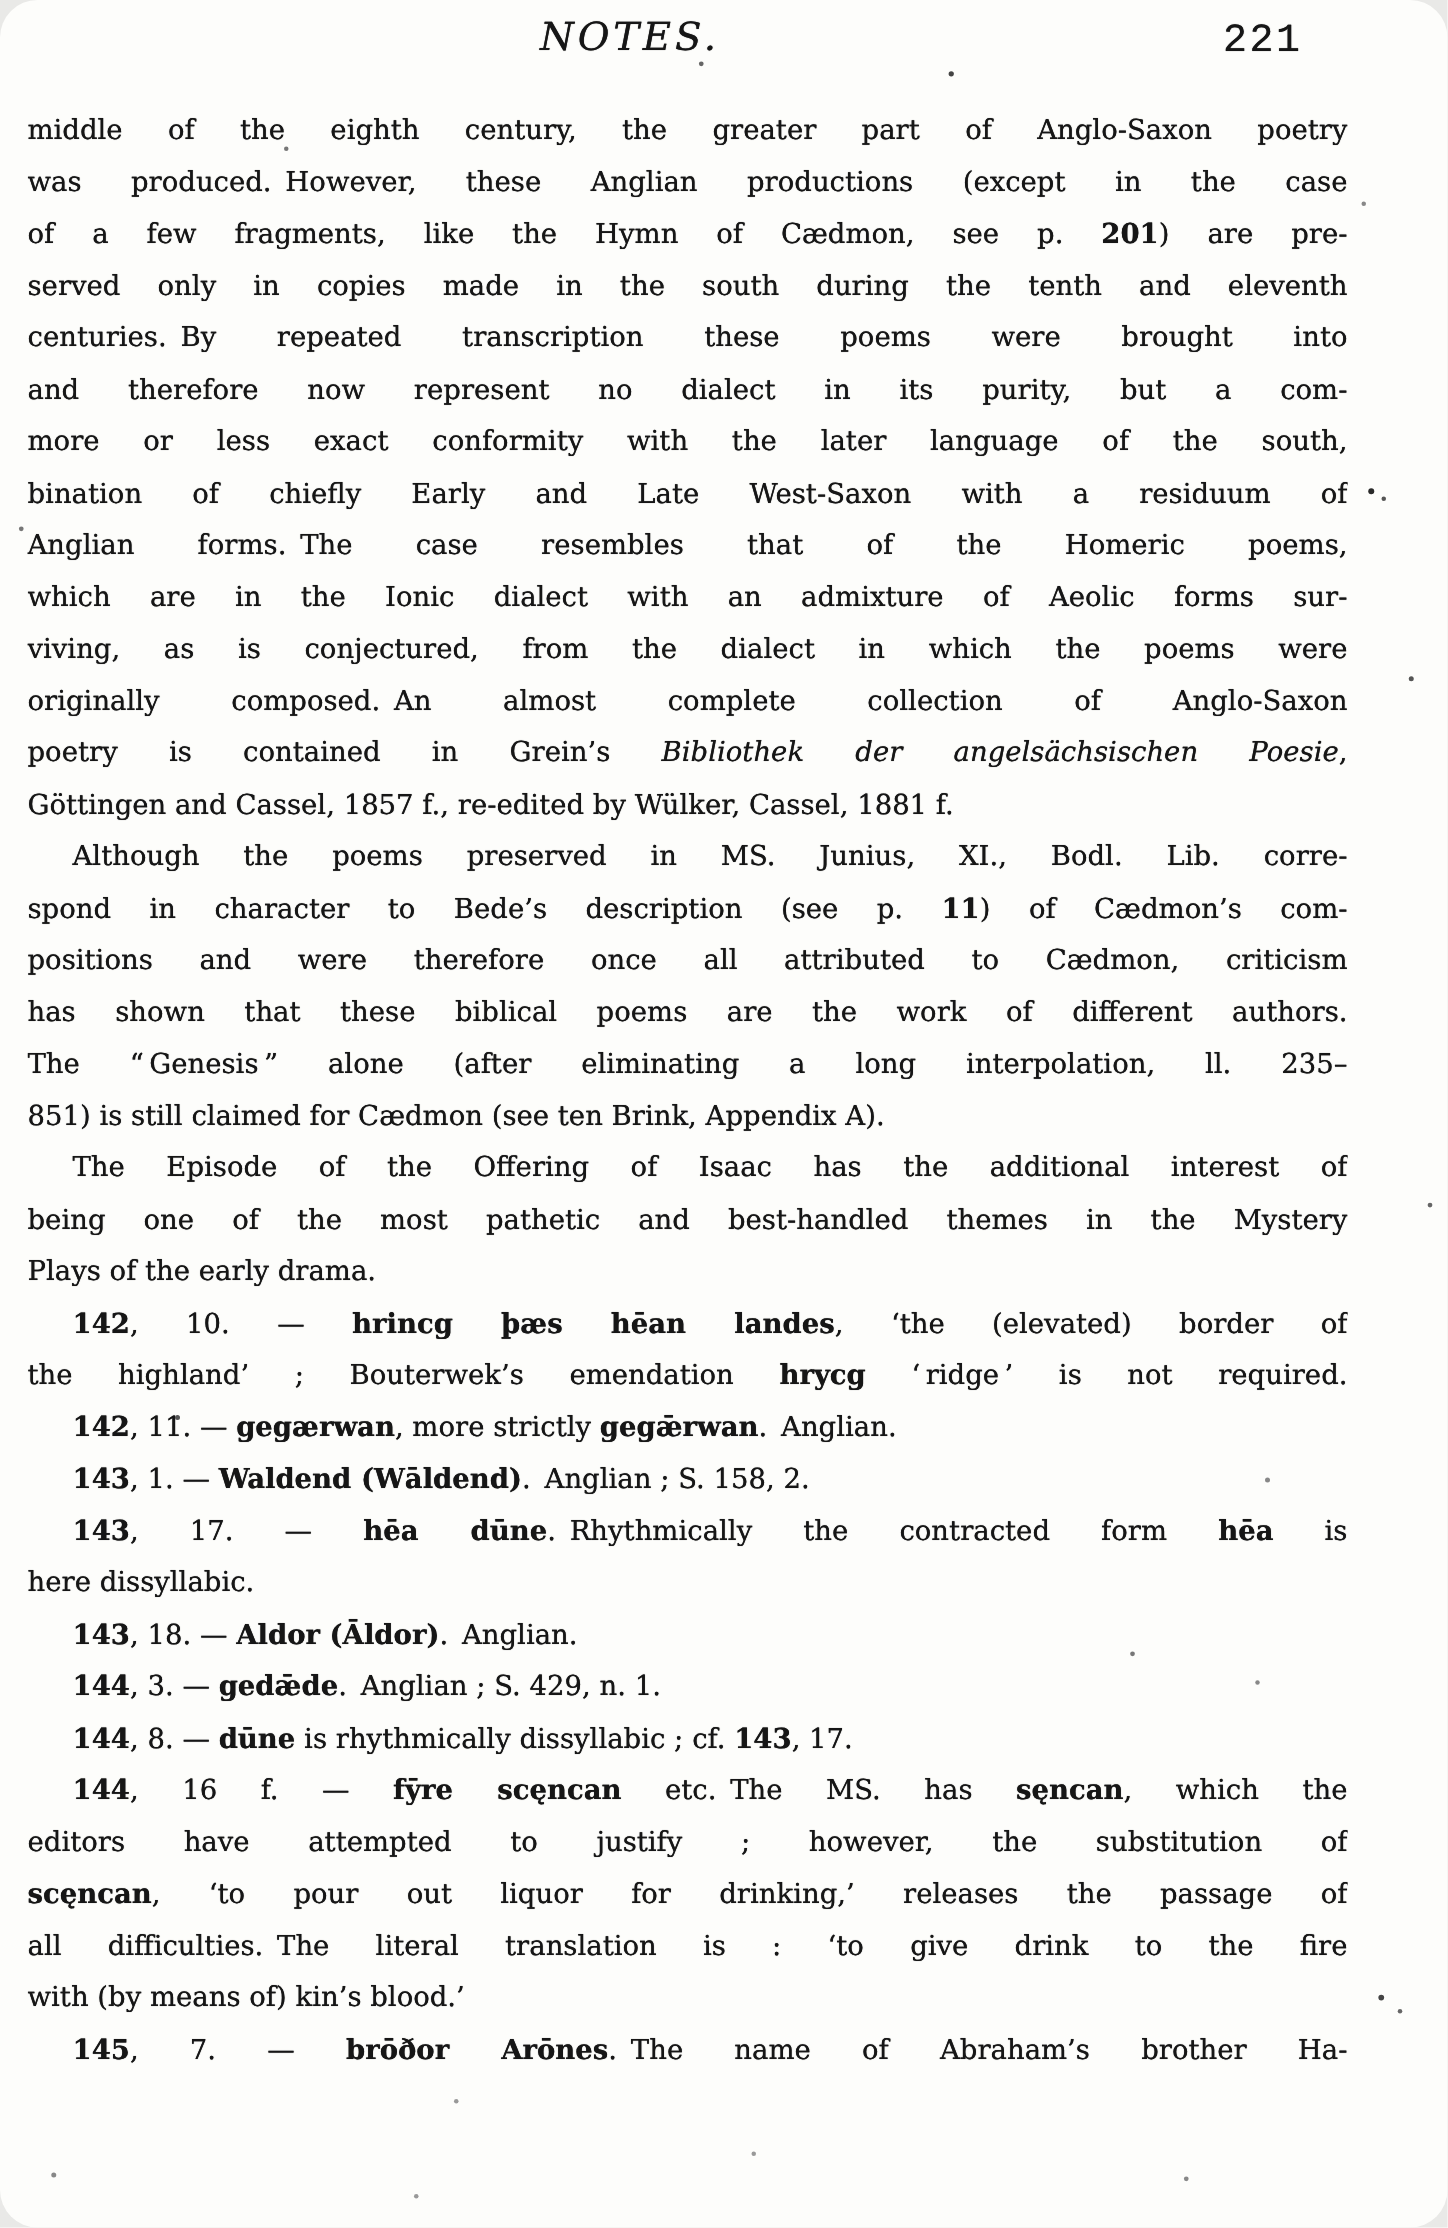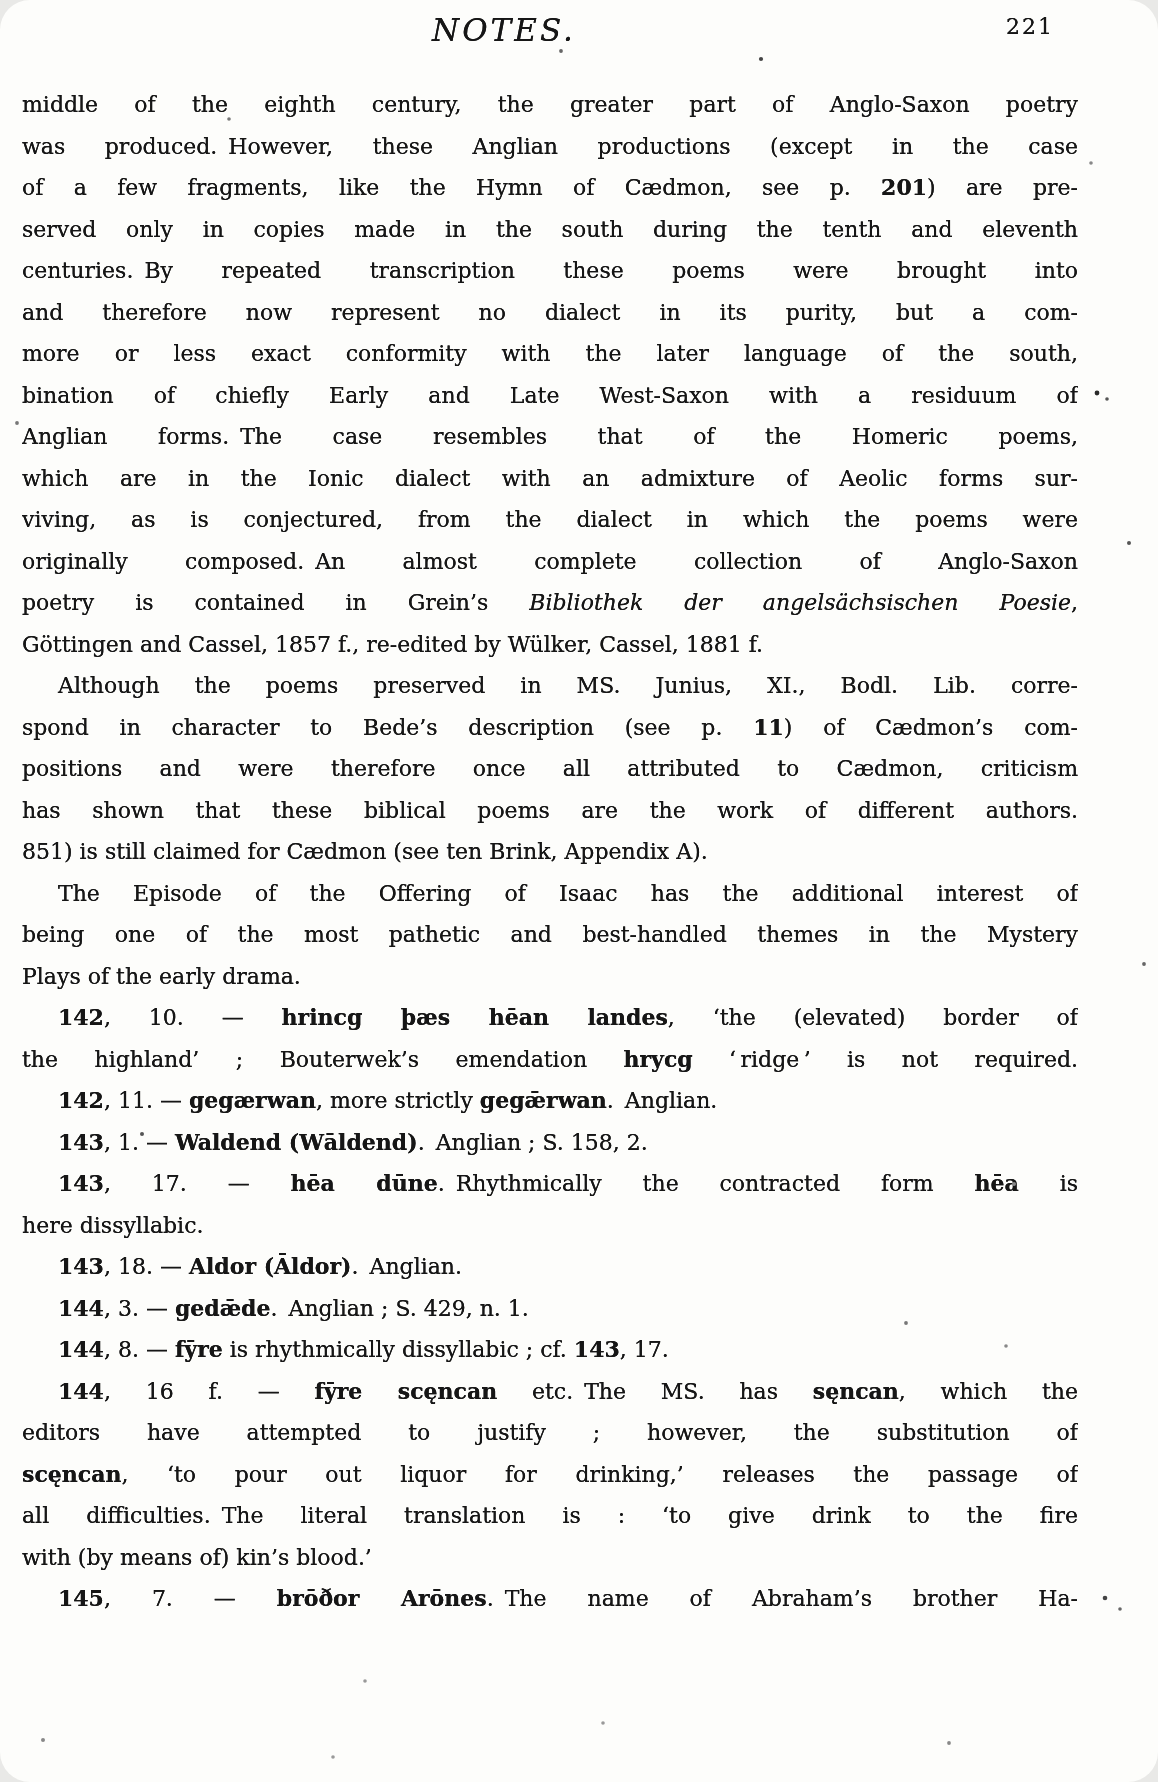--- a/index.html
+++ b/index.html
@@ -29,25 +29,26 @@
     left: 482px;
     top: 2px;
     transform: translateX(-50%);
     font-style: italic;
     font-size: 31px;
     letter-spacing: 3px;
     text-shadow: 0 0 0.6px currentColor;
   }
   .page-number {
     position: absolute;
-    right: 82px;
+    right: 94px;
     top: 4px;
-    font-size: 22px;
+    font-size: 32px;
     letter-spacing: 2px;
     text-shadow: 0 0 0.6px currentColor;
+    font-family: Liberation Mono, monospace;
   }
   
   .page-body {
     position: absolute;
     left: 22px;
     top: 84px;
     width: 1056px;
     text-shadow: 0 0 0.55px currentColor;
   }
   .line {
@@ -114,33 +115,34 @@
       <div class="line align-justify"><span class="seg regular">Anglian forms. The case resembles that of the Homeric poems,</span></div>
       <div class="line align-justify"><span class="seg regular">which are in the Ionic dialect with an admixture of Aeolic forms sur-</span></div>
       <div class="line align-justify"><span class="seg regular">viving, as is conjectured, from the dialect in which the poems were</span></div>
       <div class="line align-justify"><span class="seg regular">originally composed. An almost complete collection of Anglo-Saxon</span></div>
       <div class="line align-justify"><span class="seg regular">poetry is contained in Grein’s </span><span class="seg italic">Bibliothek der angelsächsischen Poesie</span><span class="seg regular">,</span></div>
       <div class="line align-left"><span class="seg regular">Göttingen and Cassel, 1857 f., re-edited by Wülker, Cassel, 1881 f.</span></div>
       <div class="line align-justify indent"><span class="seg regular">Although the poems preserved in MS. Junius, XI., Bodl. Lib. corre-</span></div>
       <div class="line align-justify"><span class="seg regular">spond in character to Bede’s description (see p. </span><span class="seg bold">11</span><span class="seg regular">) of Cædmon’s com-</span></div>
       <div class="line align-justify"><span class="seg regular">positions and were therefore once all attributed to Cædmon, criticism</span></div>
       <div class="line align-justify"><span class="seg regular">has shown that these biblical poems are the work of different authors.</span></div>
+      <div class="line align-justify"><span class="seg regular">The “ Genesis ” alone (after eliminating a long interpolation, ll. 235–</span></div>
       <div class="line align-left"><span class="seg regular">851) is still claimed for Cædmon (see ten Brink, Appendix A).</span></div>
       <div class="line align-justify indent"><span class="seg regular">The Episode of the Offering of Isaac has the additional interest of</span></div>
       <div class="line align-justify"><span class="seg regular">being one of the most pathetic and best-handled themes in the Mystery</span></div>
       <div class="line align-left"><span class="seg regular">Plays of the early drama.</span></div>
       <div class="line align-justify indent"><span class="seg bold">142</span><span class="seg regular">, 10. — </span><span class="seg bold">hrincg þæs hēan landes</span><span class="seg regular">, ‘the (elevated) border of</span></div>
       <div class="line align-justify"><span class="seg regular">the highland’ ; Bouterwek’s emendation </span><span class="seg bold">hrycg</span><span class="seg regular"> ‘ ridge ’ is not required.</span></div>
       <div class="line align-left indent"><span class="seg bold">142</span><span class="seg regular">, 11. — </span><span class="seg bold">gegærwan</span><span class="seg regular">, more strictly </span><span class="seg bold">gegǣrwan</span><span class="seg regular">. Anglian.</span></div>
       <div class="line align-left indent"><span class="seg bold">143</span><span class="seg regular">, 1. — </span><span class="seg bold">Waldend (Wāldend)</span><span class="seg regular">. Anglian ; S. 158, 2.</span></div>
       <div class="line align-justify indent"><span class="seg bold">143</span><span class="seg regular">, 17. — </span><span class="seg bold">hēa dūne</span><span class="seg regular">. Rhythmically the contracted form </span><span class="seg bold">hēa</span><span class="seg regular"> is</span></div>
       <div class="line align-left"><span class="seg regular">here dissyllabic.</span></div>
       <div class="line align-left indent"><span class="seg bold">143</span><span class="seg regular">, 18. — </span><span class="seg bold">Aldor (Āldor)</span><span class="seg regular">. Anglian.</span></div>
       <div class="line align-left indent"><span class="seg bold">144</span><span class="seg regular">, 3. — </span><span class="seg bold">gedǣde</span><span class="seg regular">. Anglian ; S. 429, n. 1.</span></div>
-      <div class="line align-left indent"><span class="seg bold">144</span><span class="seg regular">, 8. — </span><span class="seg bold">fȳre</span><span class="seg regular"> is rhythmically dissyllabic ; cf. </span><span class="seg bold">143</span><span class="seg regular">, 17.</span></div>
+      <div class="line align-left indent"><span class="seg bold">144</span><span class="seg regular">, 8. — </span><span class="seg bold">dūne</span><span class="seg regular"> is rhythmically dissyllabic ; cf. </span><span class="seg bold">143</span><span class="seg regular">, 17.</span></div>
       <div class="line align-justify indent"><span class="seg bold">144</span><span class="seg regular">, 16 f. — </span><span class="seg bold">fȳre scęncan</span><span class="seg regular"> etc. The MS. has </span><span class="seg bold">sęncan</span><span class="seg regular">, which the</span></div>
       <div class="line align-justify"><span class="seg regular">editors have attempted to justify ; however, the substitution of</span></div>
       <div class="line align-justify"><span class="seg bold">scęncan</span><span class="seg regular">, ‘to pour out liquor for drinking,’ releases the passage of</span></div>
       <div class="line align-justify"><span class="seg regular">all difficulties. The literal translation is : ‘to give drink to the fire</span></div>
       <div class="line align-left"><span class="seg regular">with (by means of) kin’s blood.’</span></div>
       <div class="line align-justify indent"><span class="seg bold">145</span><span class="seg regular">, 7. — </span><span class="seg bold">brōðor Arōnes</span><span class="seg regular">. The name of Abraham’s brother Ha-</span></div>
     </main>
 
   <div class="speckles"></div>
 </div>

